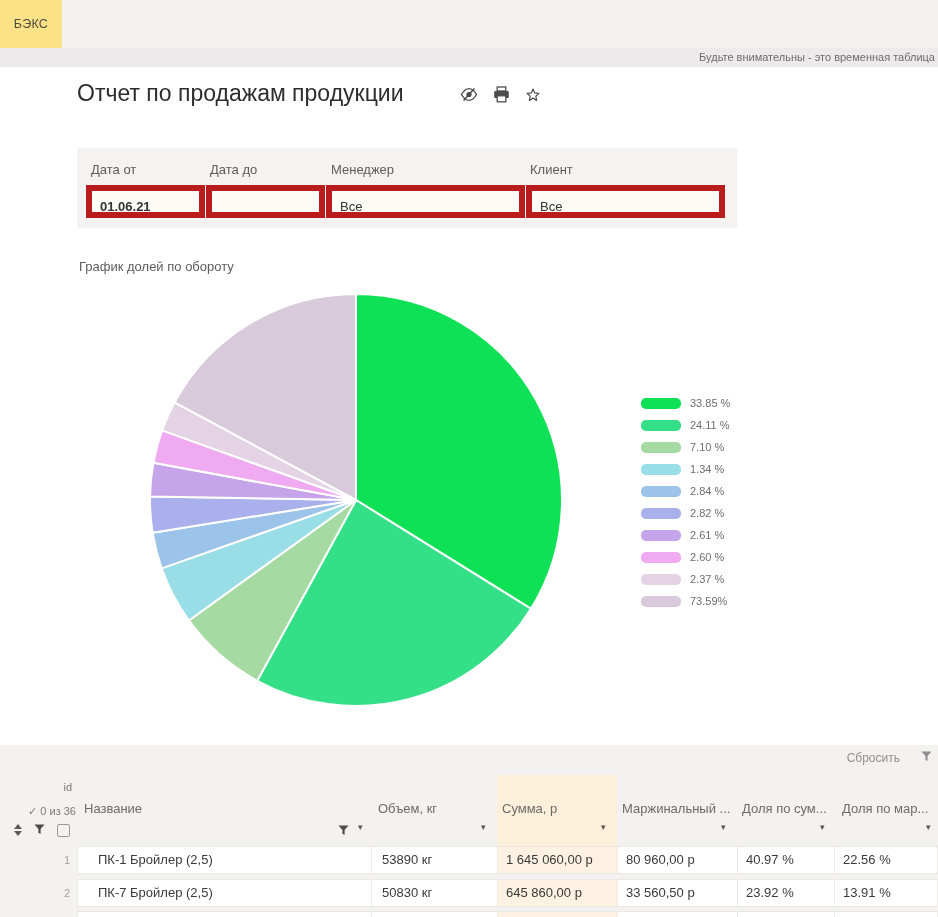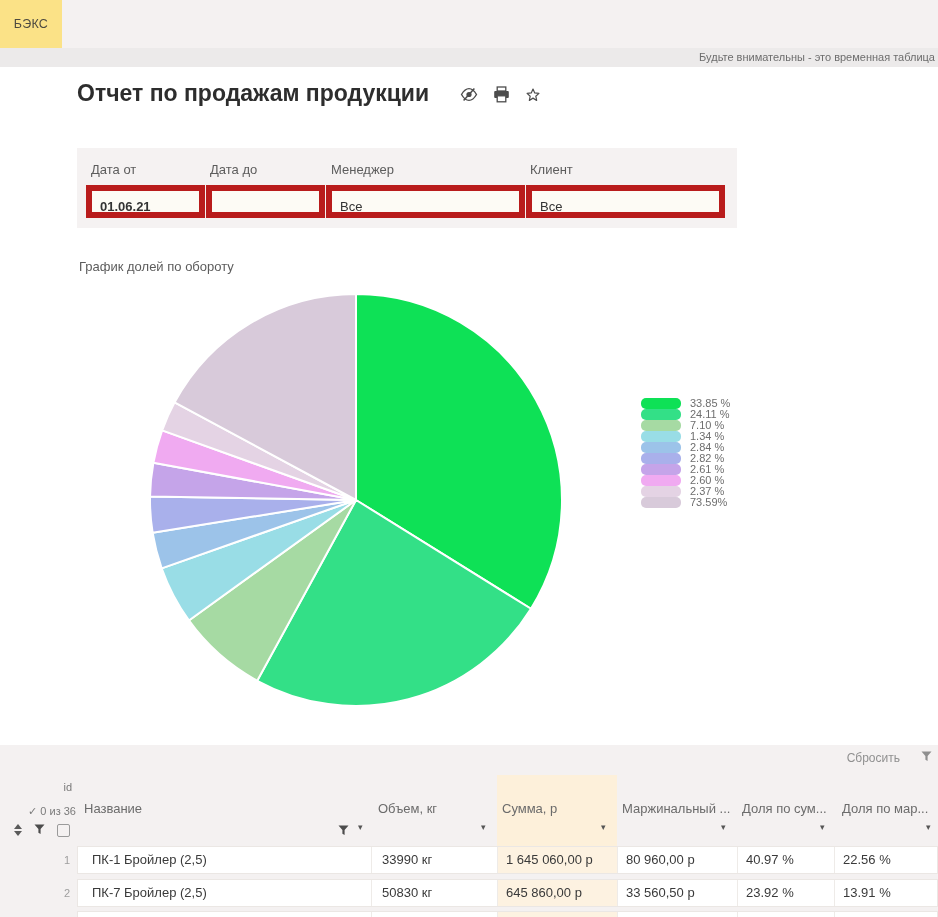--- a/index.html
+++ b/index.html
@@ -8,36 +8,36 @@
 
   
   .topbar{position:absolute;left:0;top:0;width:938px;height:48px;background:#f4f1f1;}
   .brand-tab{position:absolute;left:0;top:0;width:62px;height:48px;background:#fbe287;
              display:flex;align-items:center;justify-content:center;
              font-size:12.5px;color:#4d4a40;letter-spacing:.3px;cursor:pointer;}
   .noticebar{position:absolute;left:0;top:48px;width:938px;height:19px;background:#eceaea;
              font-size:11px;color:#6d6d6d;text-align:right;line-height:19px;padding-right:3px;box-sizing:border-box;}
 
   
-  .page-title{position:absolute;left:77px;top:80px;font-size:23px;color:#2d2d2d;font-weight:700;}
+  .page-title{position:absolute;left:77px;top:80px;font-size:23px;color:#2d2d2d;font-weight:400;}
   .toolbar{position:absolute;left:458px;top:85px;display:flex;gap:10px;}
   .icon-btn{width:22px;height:22px;display:flex;align-items:center;justify-content:center;
             background:transparent;border:none;padding:0;cursor:pointer;}
 
   
   .filter-panel{position:absolute;left:77px;top:148px;width:660px;height:80px;background:#f5f2f2;}
   .f-label{position:absolute;top:14px;font-size:13px;color:#5c5c5c;}
   .f-input{position:absolute;top:37px;height:33px;background:#fdfbf5;border:6px solid #b91c1c;
            box-sizing:border-box;font-size:13px;color:#333;line-height:31px;padding-left:8px;cursor:text;}
   .f-input.bold{font-weight:700;}
 
   
   .chart-label{position:absolute;left:79px;top:259px;font-size:13px;color:#5c5c5c;}
   .pie-wrap{position:absolute;left:148px;top:292px;width:416px;height:416px;}
-  .legend{position:absolute;left:641px;top:398px;display:flex;flex-direction:column;}
+  .legend{position:absolute;left:641px;top:398px;display:flex;flex-direction:column;gap:11px;}
   .legend-item{display:flex;align-items:center;height:11px;cursor:pointer;}
   .legend-chip{width:40px;height:11px;border-radius:5px;flex:none;}
   .legend-label{margin-left:9px;font-size:11px;color:#6e6e6e;line-height:11px;white-space:nowrap;}
 
   
   .table-section{position:absolute;left:0;top:745px;width:938px;height:172px;background:#f4f1f1;overflow:hidden;}
   .reset-link{position:absolute;right:6px;top:6px;display:flex;align-items:center;gap:21px;
               font-size:12px;color:#909090;cursor:pointer;}
   .sum-highlight{position:absolute;left:497px;top:30px;width:120px;height:71px;background:#fdf0da;}
   .col-head{position:absolute;top:56px;font-size:13px;color:#6b6b6b;white-space:nowrap;overflow:hidden;cursor:pointer;}
@@ -47,21 +47,21 @@
   .sort-ico{display:inline-flex;flex-direction:column;gap:2px;cursor:pointer;}
   .sort-ico .up{width:0;height:0;border-left:4px solid transparent;border-right:4px solid transparent;border-bottom:5px solid #5a5a5a;}
   .sort-ico .dn{width:0;height:0;border-left:4px solid transparent;border-right:4px solid transparent;border-top:5px solid #5a5a5a;}
   .checkbox{width:11px;height:11px;border:1.5px solid #9a9a9a;border-radius:2px;background:transparent;cursor:pointer;}
   .col-caret{position:absolute;top:76px;font-size:9px;color:#555;cursor:pointer;line-height:12px;}
   .col-funnel{position:absolute;top:77px;cursor:pointer;}
 
   .trow{position:absolute;left:77px;width:861px;height:28px;background:#ffffff;border:1px solid #ebe7e4;box-sizing:border-box;cursor:pointer;}
   .cell{position:absolute;top:0;height:26px;line-height:26px;font-size:13px;color:#3a3a3a;
         box-sizing:border-box;border-right:1px solid #eeebe8;white-space:nowrap;overflow:hidden;}
-  .c-name{left:0;width:294px;padding-left:14px;}
+  .c-name{left:0;width:294px;padding-left:20px;}
   .c-vol{left:294px;width:126px;padding-left:10px;}
   .c-sum{left:420px;width:120px;padding-left:8px;background:#fdf2e1;}
   .c-mar{left:540px;width:120px;padding-left:8px;}
   .c-ds{left:660px;width:97px;padding-left:8px;}
   .c-dm{left:757px;width:104px;padding-left:8px;border-right:none;}
   .rownum{position:absolute;left:0;width:70px;text-align:right;font-size:11px;color:#9e9e9e;line-height:28px;}
 </style>
 </head>
 <body>
 
@@ -219,21 +219,21 @@
     <span class="col-caret" style="left:358px">▾</span>
     <span class="col-caret" style="left:481px">▾</span>
     <span class="col-caret" style="left:601px">▾</span>
     <span class="col-caret" style="left:721px">▾</span>
     <span class="col-caret" style="left:820px">▾</span>
     <span class="col-caret" style="left:926px">▾</span>
 
     <div class="rownum" style="top:101px">1</div>
     <div class="trow" style="top:101px">
       <div class="cell c-name">ПК-1 Бройлер (2,5)</div>
-      <div class="cell c-vol">33990 кг</div>
+      <div class="cell c-vol">53890 кг</div>
       <div class="cell c-sum">1 645 060,00 р</div>
       <div class="cell c-mar">80 960,00 р</div>
       <div class="cell c-ds">40.97 %</div>
       <div class="cell c-dm">22.56 %</div>
     </div>
 
     <div class="rownum" style="top:134px">2</div>
     <div class="trow" style="top:134px">
       <div class="cell c-name">ПК-7 Бройлер (2,5)</div>
       <div class="cell c-vol">50830 кг</div>

